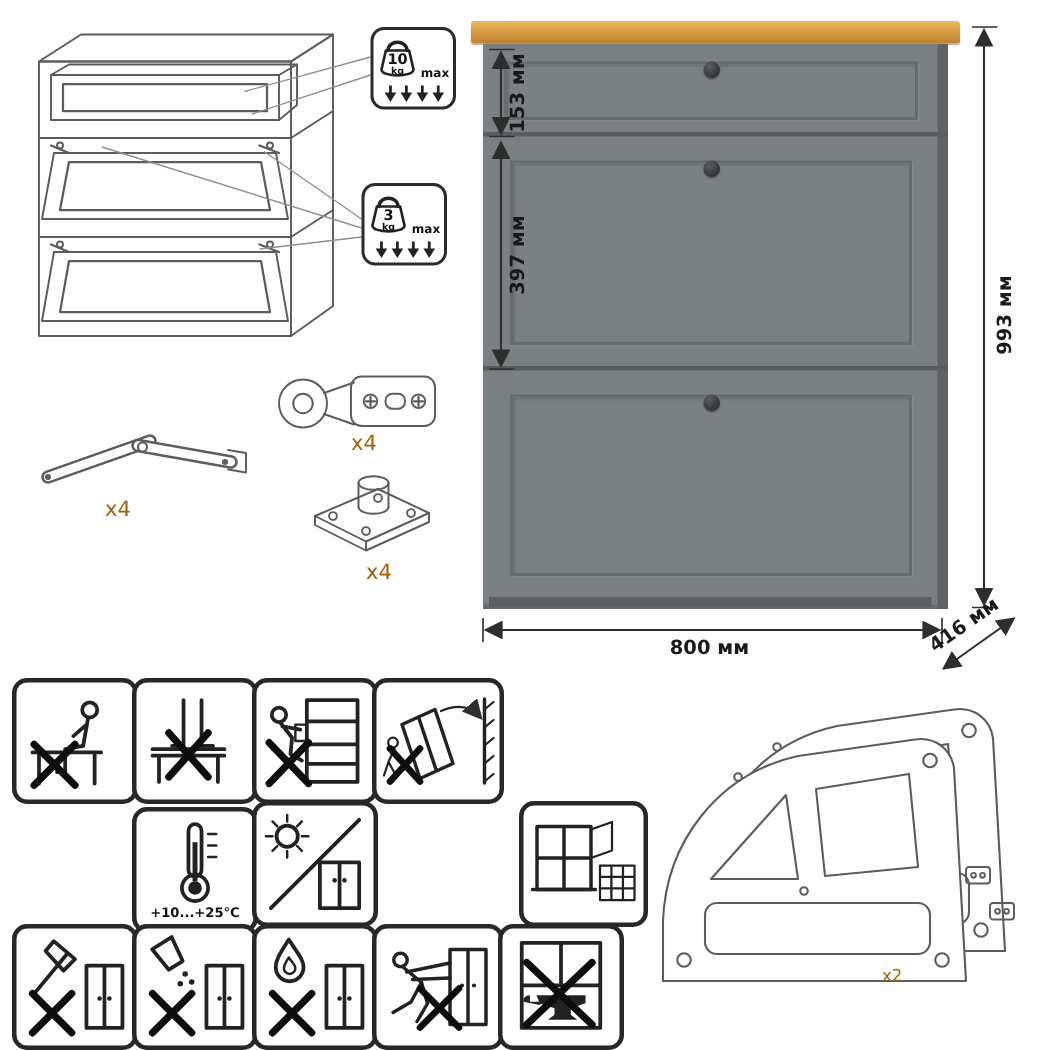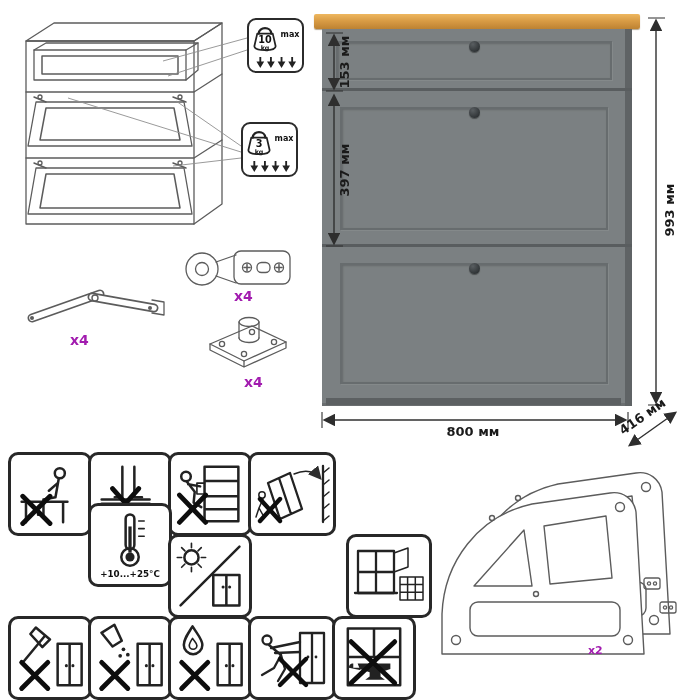--- a/index.html
+++ b/index.html
@@ -18,31 +18,31 @@
   .thin{stroke-width:1.5}
   .picf{fill:#222;stroke:none}
   .x{stroke:#0d0d0d;stroke-width:4.4;fill:none;stroke-linecap:round}
   .itxt{font-family:"DejaVu Sans",sans-serif;font-size:10.5px;font-weight:700;fill:#111;text-anchor:middle}
   .itxt-sm{font-size:8px}
 
   .cell{position:absolute;width:72px;height:72px;border:3px solid #282828;border-radius:10px;
         background:#fff;padding:3px}
   .cell svg{width:100%;height:100%}
 
-  .qty{position:absolute;font-size:14px;font-weight:700;color:#a21caf}
+  .qty{position:absolute;font-size:14px;font-weight:400;color:#a16207}
 
   
   .wbadge{position:absolute;border:2.5px solid #2b2b2b;border-radius:9px;background:#fff;
           width:57px;height:55px;display:flex;flex-direction:column;align-items:center;
           justify-content:space-between;padding:3px 2px 2px;box-sizing:border-box}
   .wb-top{display:flex;align-items:flex-start;justify-content:center;gap:3px}
   .kb{width:26px;height:31px}
   .kbnum{font-family:"DejaVu Sans",sans-serif;font-weight:700;fill:#111;text-anchor:middle;font-size:10px}
   .kbunit{font-family:"DejaVu Sans",sans-serif;font-weight:700;fill:#111;text-anchor:middle;font-size:6.5px}
-  .wbmax{font-size:8px;font-weight:700;color:#111;line-height:1;margin-top:8px}
+  .wbmax{font-size:8px;font-weight:700;color:#111;line-height:1;margin-top:22px}
   .wb-arrows{width:46px;height:12px}
 
   
   .dimline{stroke:#2f2f2f;stroke-width:1.4}
   .tick{stroke:#2f2f2f;stroke-width:1.1}
   .dimtxt{font-family:"DejaVu Sans",sans-serif;font-size:13px;font-weight:600;fill:#1a1a1a;text-anchor:middle}
 
   
   .cabinet{position:absolute;left:314px;top:14px;width:326px;height:392px}
   .cab-top{position:absolute;left:0;top:0;width:326px;height:15px;border-radius:2px;
@@ -245,21 +245,21 @@
       <path class="pic" d="M69 5 V61"></path>
       <path class="pic thin" d="M69 12 L75 7 M69 24 L75 19 M69 36 L75 31 M69 48 L75 43 M69 60 L75 55"></path>
       <path class="pic" d="M14 22 L36 12 L48 48 L26 58 Z M25 17 L37 53"></path>
       <path class="pic thin" d="M40 13 C52 8 60 10 66 17" marker-end="url(#ar)"></path>
       <circle class="pic thin" cx="8" cy="34" r="3.2"></circle>
       <path class="pic thin" d="M9 38 L5 47 M5 47 L2 56 M5 47 L10 56"></path>
       <path class="x" d="M6 38 L26 60 M26 38 L6 60"></path>
     </svg>
   </div>
 
-  <div class="cell" style="left:88px;top:503px">
+  <div class="cell" style="left:88px;top:538px">
     <svg viewBox="0 0 66 66">
       <rect class="pic" x="29" y="5" width="8" height="32" rx="4"></rect>
       <circle class="pic" cx="33" cy="44" r="8"></circle>
       <circle class="picf" cx="33" cy="44" r="4.2"></circle>
       <path d="M33 40 V16" stroke="#222" stroke-width="3" fill="none"></path>
       <path class="pic thin" d="M41 11 H46 M41 18 H46 M41 25 H46"></path>
       <text class="itxt itxt-sm" x="33" y="62">+10...+25°C</text>
     </svg>
   </div>
   <div class="cell" style="left:168px;top:534px">

